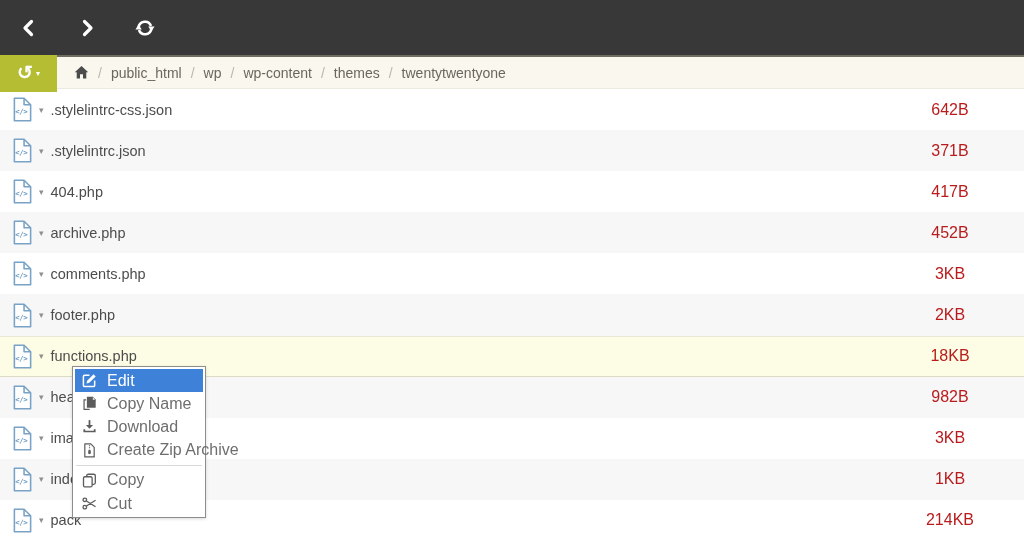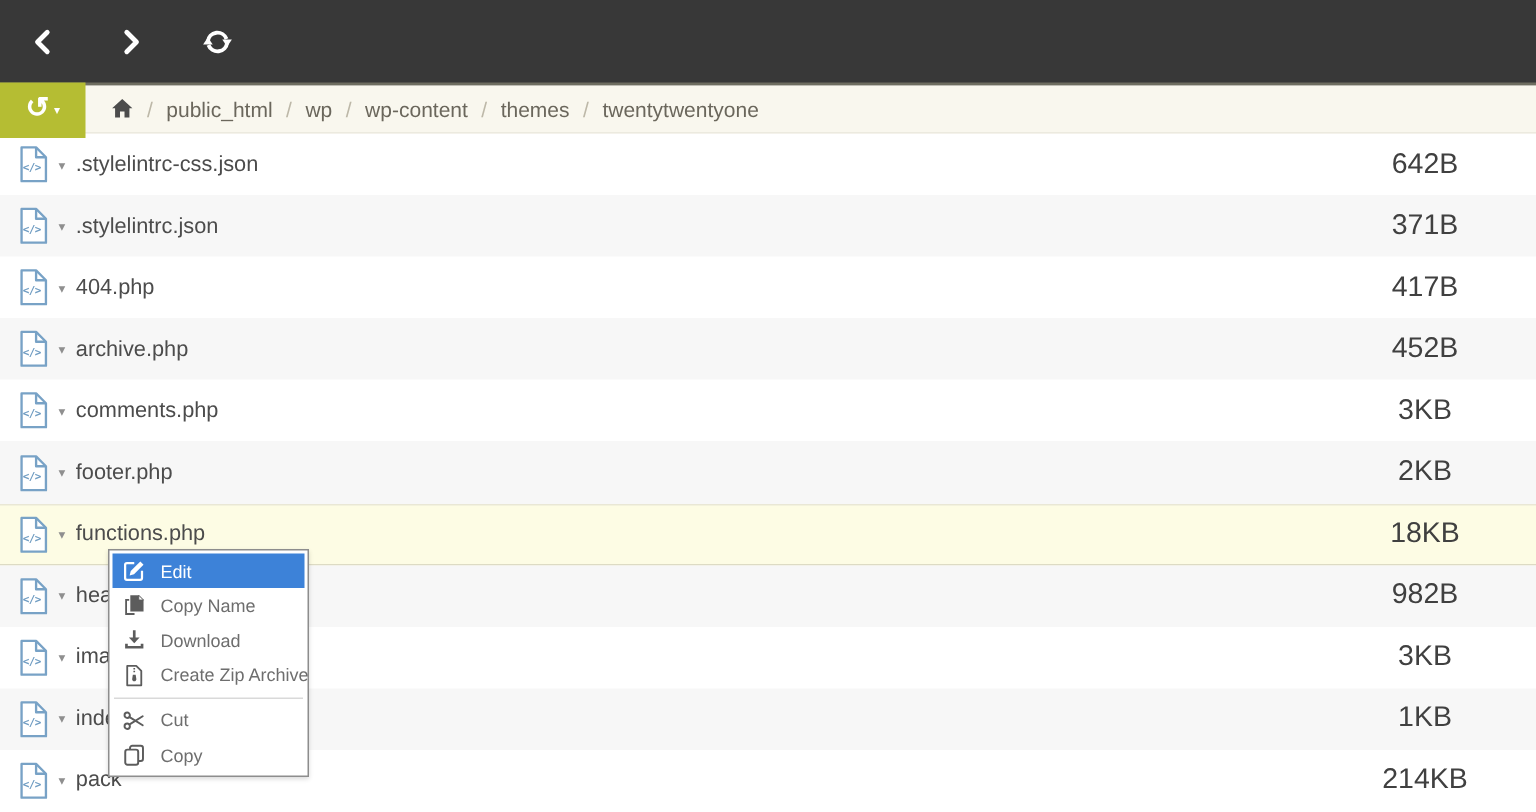--- a/index.html
+++ b/index.html
@@ -32,28 +32,28 @@
   .filelist{position:absolute;top:89px;left:0;right:0;height:452px;}
   .row{height:41.1px;display:flex;align-items:center;padding-left:12px;box-sizing:border-box;
        font-size:14.5px;color:#4c4c4c;cursor:pointer;}
   .row:nth-child(even){background:#f7f7f7;}
   .row.hl{background:#fdfce4;box-shadow:inset 0 1px 0 #e9e7d5, inset 0 -1px 0 #dddbc4;}
   .ficon{display:inline-flex;width:21px;height:25px;}
   .ficon svg{width:21px;height:25px;display:block;}
   .caret{color:#8f8f8f;font-size:9px;margin-left:6px;cursor:pointer;}
   .fname{margin-left:7px;white-space:nowrap;}
   .fsize{margin-left:auto;width:120px;margin-right:14px;text-align:center;
-         color:#404040;font-size:19px;}
+         color:#b91c1c;font-size:16px;}
 
   
   .menu{position:absolute;left:72px;top:366px;width:134px;background:#fff;
         border:1px solid #8d8d8d;padding:2px;box-sizing:border-box;z-index:10;
         box-shadow:0 1px 3px rgba(0,0,0,.15);}
   .mitem{height:23.2px;display:flex;align-items:center;padding:0 3px 0 7px;
-         font-size:12px;color:#6e6e6e;cursor:pointer;white-space:nowrap;}
+         font-size:16px;color:#6e6e6e;cursor:pointer;white-space:nowrap;}
   .mitem.active{background:#3d82d8;color:#fff;}
   .micon{width:15px;height:15px;display:inline-flex;margin-right:10px;flex:none;}
   .micon svg{width:15px;height:15px;display:block;}
   .mdivider{border-top:1px solid #d9d9d9;margin:3px 1px;}
 </style>
 </head>
 <body>
 
 <div class="app">
 
@@ -275,30 +275,30 @@
             <path d="M7.4 2.4h1.2v1.1H7.4zM7.4 4.4h1.2v1.1H7.4z" fill="#5c5c5c"></path>
             <path d="M7 7.2h2l.5 3.2c0 .9-.7 1.5-1.5 1.5s-1.5-.6-1.5-1.5z" fill="#5c5c5c"></path>
           </svg>
         </span>
         <span class="mlabel">Create Zip Archive</span>
       </div>
       <div class="mdivider"></div>
       <div class="mitem">
         <span class="micon">
           <svg viewBox="0 0 16 16">
+            <rect x="5" y="1.3" width="9.2" height="10.8" rx="1.6" fill="#fff" stroke="#5c5c5c" stroke-width="1.4"></rect>
+            <rect x="1.6" y="4" width="9.2" height="10.8" rx="1.6" fill="#fff" stroke="#5c5c5c" stroke-width="1.4"></rect>
+          </svg>
+        </span>
+        <span class="mlabel">Copy</span>
+      </div>
+      <div class="mitem">
+        <span class="micon">
+          <svg viewBox="0 0 16 16">
             <circle cx="3" cy="4.1" r="1.9" fill="none" stroke="#5c5c5c" stroke-width="1.4"></circle>
             <circle cx="3" cy="11.9" r="1.9" fill="none" stroke="#5c5c5c" stroke-width="1.4"></circle>
             <path d="M4.7 5.4 14 11.2M4.7 10.6 14 4.8" fill="none" stroke="#5c5c5c" stroke-width="1.4" stroke-linecap="round"></path>
           </svg>
         </span>
         <span class="mlabel">Cut</span>
       </div>
-      <div class="mitem">
-        <span class="micon">
-          <svg viewBox="0 0 16 16">
-            <rect x="5" y="1.3" width="9.2" height="10.8" rx="1.6" fill="#fff" stroke="#5c5c5c" stroke-width="1.4"></rect>
-            <rect x="1.6" y="4" width="9.2" height="10.8" rx="1.6" fill="#fff" stroke="#5c5c5c" stroke-width="1.4"></rect>
-          </svg>
-        </span>
-        <span class="mlabel">Copy</span>
-      </div>
     </div>
 </div>
 
 </body></html>

